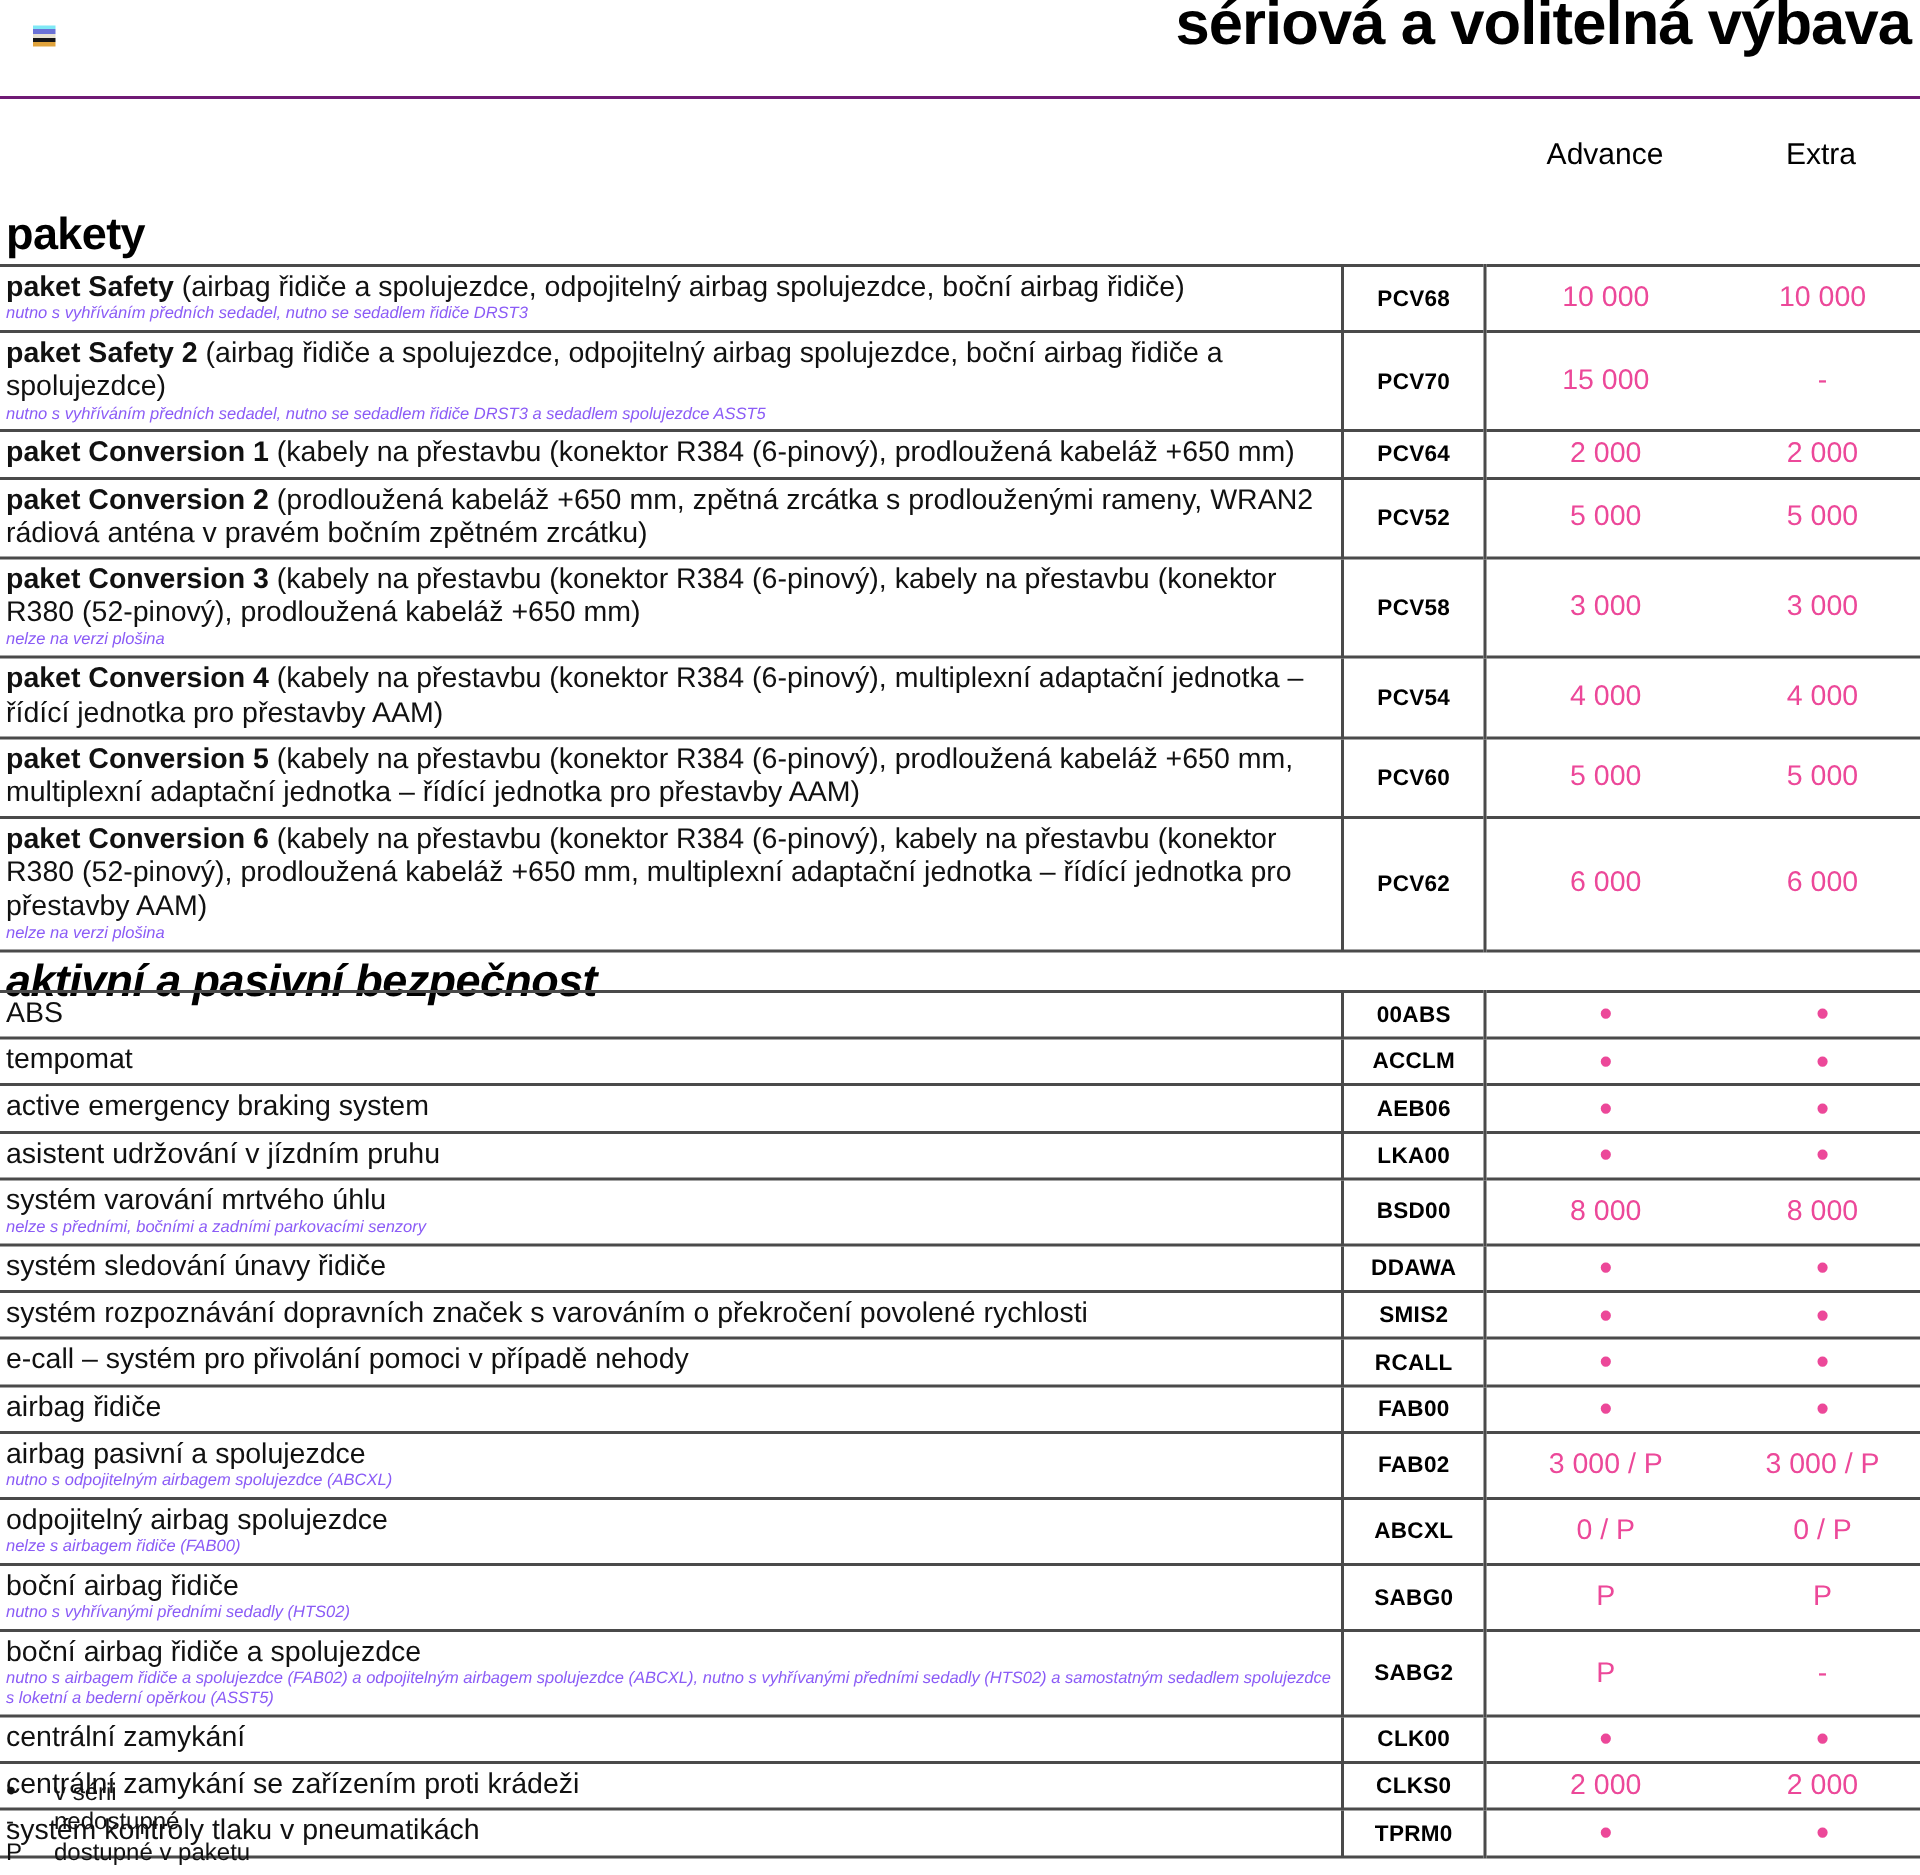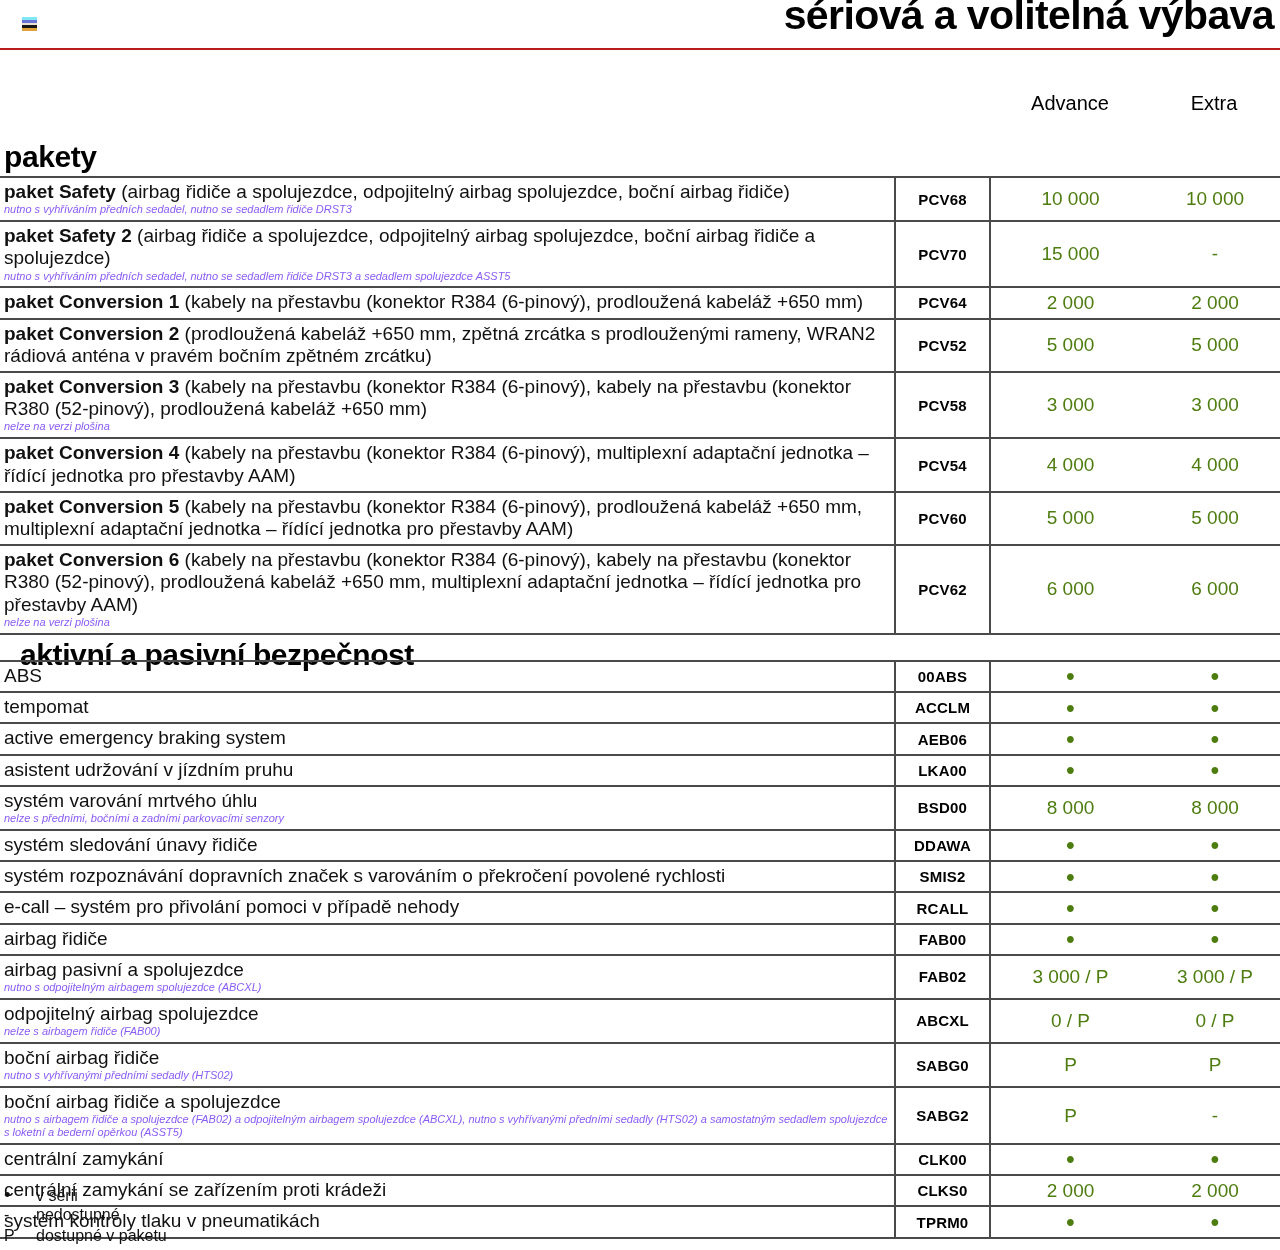--- a/index.html
+++ b/index.html
@@ -13,22 +13,22 @@
     height: 1250px;
     font-family: "Liberation Sans", sans-serif;
     color: #1a1a1a;
     overflow: hidden;
     position: relative;
   }
 
   
   .page-header {
     position: relative;
-    height: 50px;
-    border-bottom: 2px solid #b91c1c;
+    height: 66px;
+    border-bottom: 2px solid #701a75;
   }
   .brand-mark {
     position: absolute;
     left: 22px;
     top: 17px;
     width: 15px;
     height: 14px;
     background:
       linear-gradient(to bottom,
         #7fe8f5 0%, #7fe8f5 18%,
@@ -50,21 +50,21 @@
 
   
   .section-heading {
     font-size: 30px;
     font-weight: bold;
     letter-spacing: -0.4px;
     color: #000;
     padding-left: 4px;
   }
   #packets-heading { position: absolute; left: 0; top: 115px; }
-  #safety-heading  { position: absolute; left: 16px; top: 613px; }
+  #safety-heading  { position: absolute; left: 0; top: 613px; font-style: italic; }
 
   
   .col-headers {
     position: absolute;
     top: 92px;
     left: 0;
     width: 1280px;
     height: 32px;
   }
   .col-head {
@@ -113,21 +113,21 @@
     border-right: 2px solid #4a4a4a;
     text-align: center;
     font-size: 15px;
     font-weight: bold;
     color: #000;
     letter-spacing: 0.2px;
   }
   .spec-table td.cell-val {
     text-align: center;
     font-size: 19px;
-    color: #4d7c0f;
+    color: #ec4899;
   }
   .spec-table td.cell-val.dot {
     font-size: 25px;
     line-height: 0.5;
   }
 
   .feat-title {
     font-size: 19px;
     color: #111;
     display: block;

